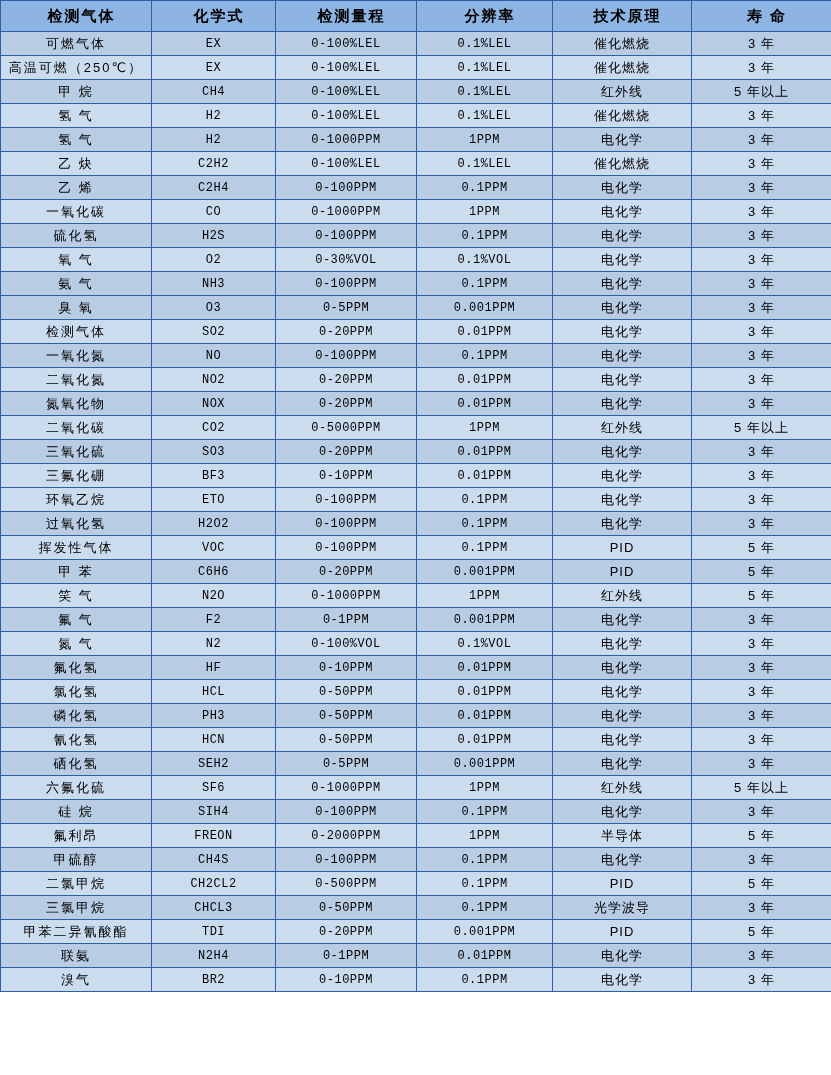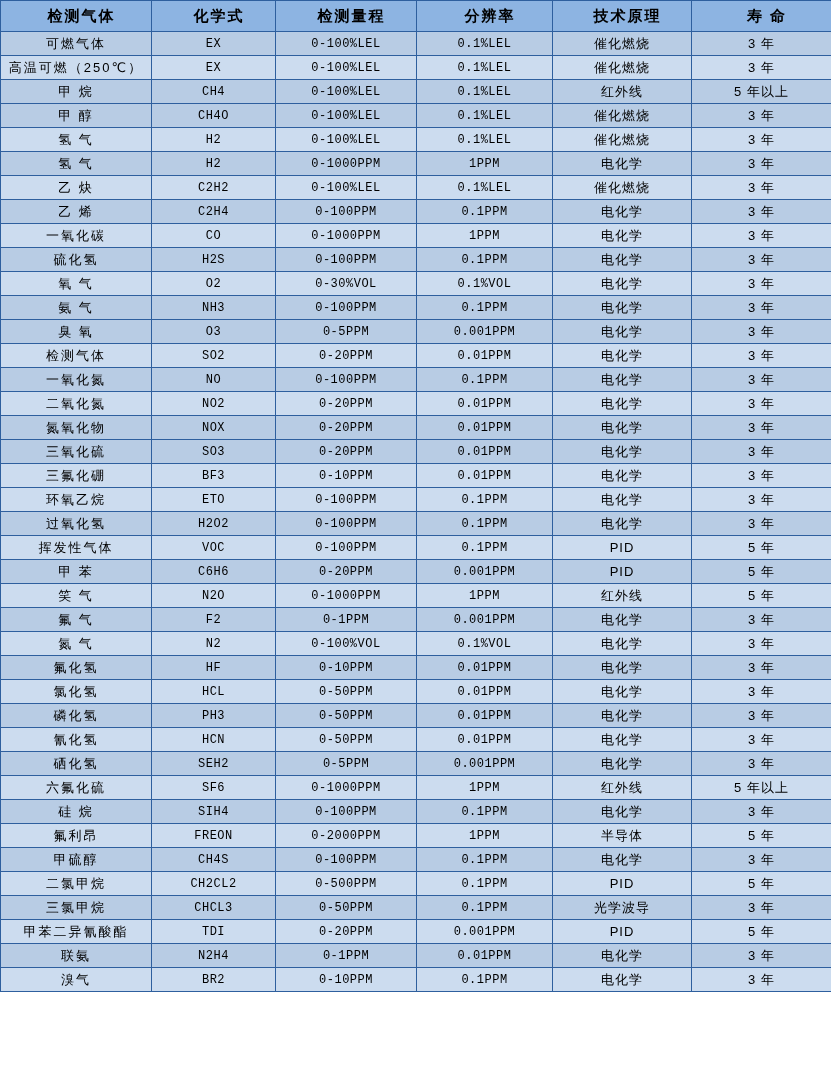--- a/index.html
+++ b/index.html
@@ -106,28 +106,20 @@
         <td class="life">3 年</td>
       </tr>
       <tr class="odd">
         <td class="name">甲 烷</td>
         <td class="formula">CH4</td>
         <td class="range">0-100%LEL</td>
         <td class="res">0.1%LEL</td>
         <td class="tech">红外线</td>
         <td class="life">5 年以上</td>
       </tr>
-      <tr class="odd">
-        <td class="name">甲 醇</td>
-        <td class="formula">CH4O</td>
-        <td class="range">0-100%LEL</td>
-        <td class="res">0.1%LEL</td>
-        <td class="tech">催化燃烧</td>
-        <td class="life">3 年</td>
-      </tr>
       <tr class="even">
         <td class="name">氢 气</td>
         <td class="formula">H2</td>
         <td class="range">0-100%LEL</td>
         <td class="res">0.1%LEL</td>
         <td class="tech">催化燃烧</td>
         <td class="life">3 年</td>
       </tr>
       <tr class="odd">
         <td class="name">氢 气</td>
@@ -218,20 +210,28 @@
         <td class="life">3 年</td>
       </tr>
       <tr class="odd">
         <td class="name">氮氧化物</td>
         <td class="formula">NOX</td>
         <td class="range">0-20PPM</td>
         <td class="res">0.01PPM</td>
         <td class="tech">电化学</td>
         <td class="life">3 年</td>
       </tr>
+      <tr class="even">
+        <td class="name">二氧化碳</td>
+        <td class="formula">CO2</td>
+        <td class="range">0-5000PPM</td>
+        <td class="res">1PPM</td>
+        <td class="tech">红外线</td>
+        <td class="life">5 年以上</td>
+      </tr>
       <tr class="odd">
         <td class="name">三氧化硫</td>
         <td class="formula">SO3</td>
         <td class="range">0-20PPM</td>
         <td class="res">0.01PPM</td>
         <td class="tech">电化学</td>
         <td class="life">3 年</td>
       </tr>
       <tr class="even">
         <td class="name">三氟化硼</td>

